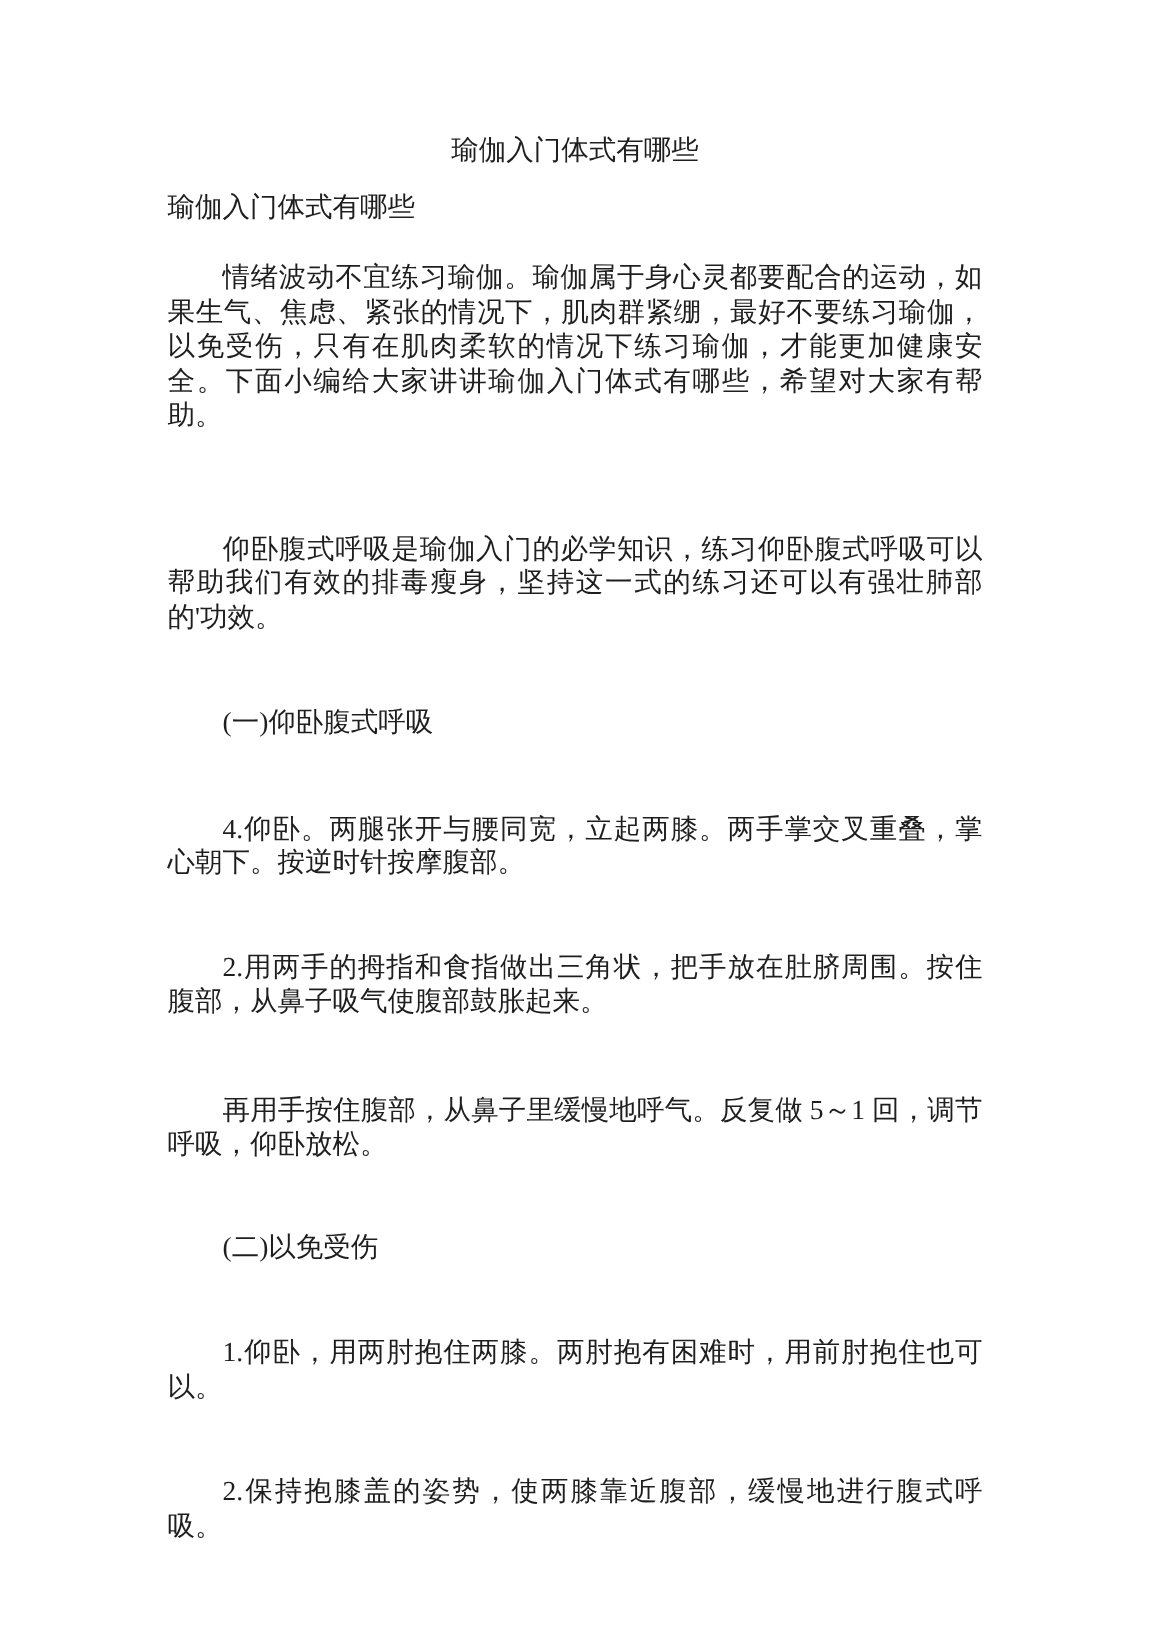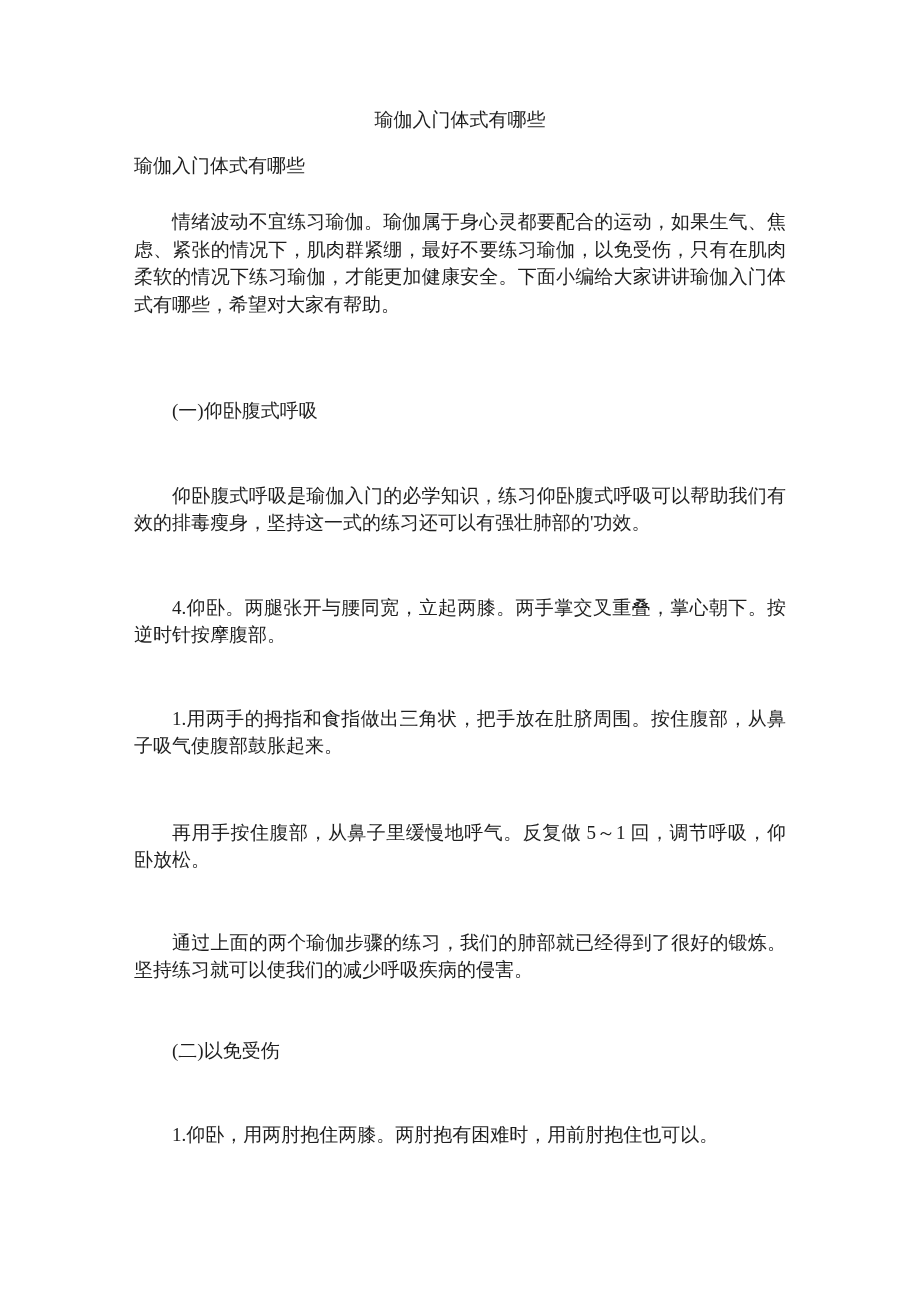--- a/index.html
+++ b/index.html
@@ -10,21 +10,21 @@
   .page {
     position: relative;
     width: 920px;
     height: 1302px;
     margin: 0 auto;
     background: #ffffff;
     overflow: hidden;
     box-sizing: border-box;
     padding: 106px 134px 0 134px;
     font-family: "Liberation Serif", "DejaVu Serif", serif;
-    font-size: 19px;
+    font-size: 22px;
     line-height: 27.5px;
     color: #1e1e1e;
   }
   .page p {
     margin: 0;
     padding: 0;
   }
   .doc-title {
     text-align: center;
     margin-bottom: 18px !important;
@@ -53,30 +53,30 @@
 <body>
 
 <div class="page">
 
   <p class="doc-title">瑜伽入门体式有哪些</p>
 
   <p class="doc-subtitle">瑜伽入门体式有哪些</p>
 
   <p class="para b-intro">情绪波动不宜练习瑜伽。瑜伽属于身心灵都要配合的运动，如果生气、焦虑、紧张的情况下，肌肉群紧绷，最好不要练习瑜伽，以免受伤，只有在肌肉柔软的情况下练习瑜伽，才能更加健康安全。下面小编给大家讲讲瑜伽入门体式有哪些，希望对大家有帮助。</p>
 
+  <p class="para b-desc1">仰卧腹式呼吸是瑜伽入门的必学知识，练习仰卧腹式呼吸可以帮助我们有效的排毒瘦身，坚持这一式的练习还可以有强壮肺部的'功效。</p>
+
   <p class="para b-sec1">(一)仰卧腹式呼吸</p>
-
-  <p class="para b-desc1">仰卧腹式呼吸是瑜伽入门的必学知识，练习仰卧腹式呼吸可以帮助我们有效的排毒瘦身，坚持这一式的练习还可以有强壮肺部的'功效。</p>
 
   <p class="para b-s1step1">4.仰卧。两腿张开与腰同宽，立起两膝。两手掌交叉重叠，掌心朝下。按逆时针按摩腹部。</p>
 
-  <p class="para b-s1step2">1.用两手的拇指和食指做出三角状，把手放在肚脐周围。按住腹部，从鼻子吸气使腹部鼓胀起来。</p>
+  <p class="para b-s1step2">2.用两手的拇指和食指做出三角状，把手放在肚脐周围。按住腹部，从鼻子吸气使腹部鼓胀起来。</p>
 
   <p class="para b-breath">再用手按住腹部，从鼻子里缓慢地呼气。反复做 5～1 回，调节呼吸，仰卧放松。</p>
 
-  <p class="para b-summary">通过上面的两个瑜伽步骤的练习，我们的肺部就已经得到了很好的锻炼。坚持练习就可以使我们的减少呼吸疾病的侵害。</p>
 
   <p class="para b-sec2">(二)以免受伤</p>
 
   <p class="para b-s2step1">1.仰卧，用两肘抱住两膝。两肘抱有困难时，用前肘抱住也可以。</p>
 
+  <p class="para b-s2step2">2.保持抱膝盖的姿势，使两膝靠近腹部，缓慢地进行腹式呼吸。</p>
 
 </div>
 
 </body></html>

